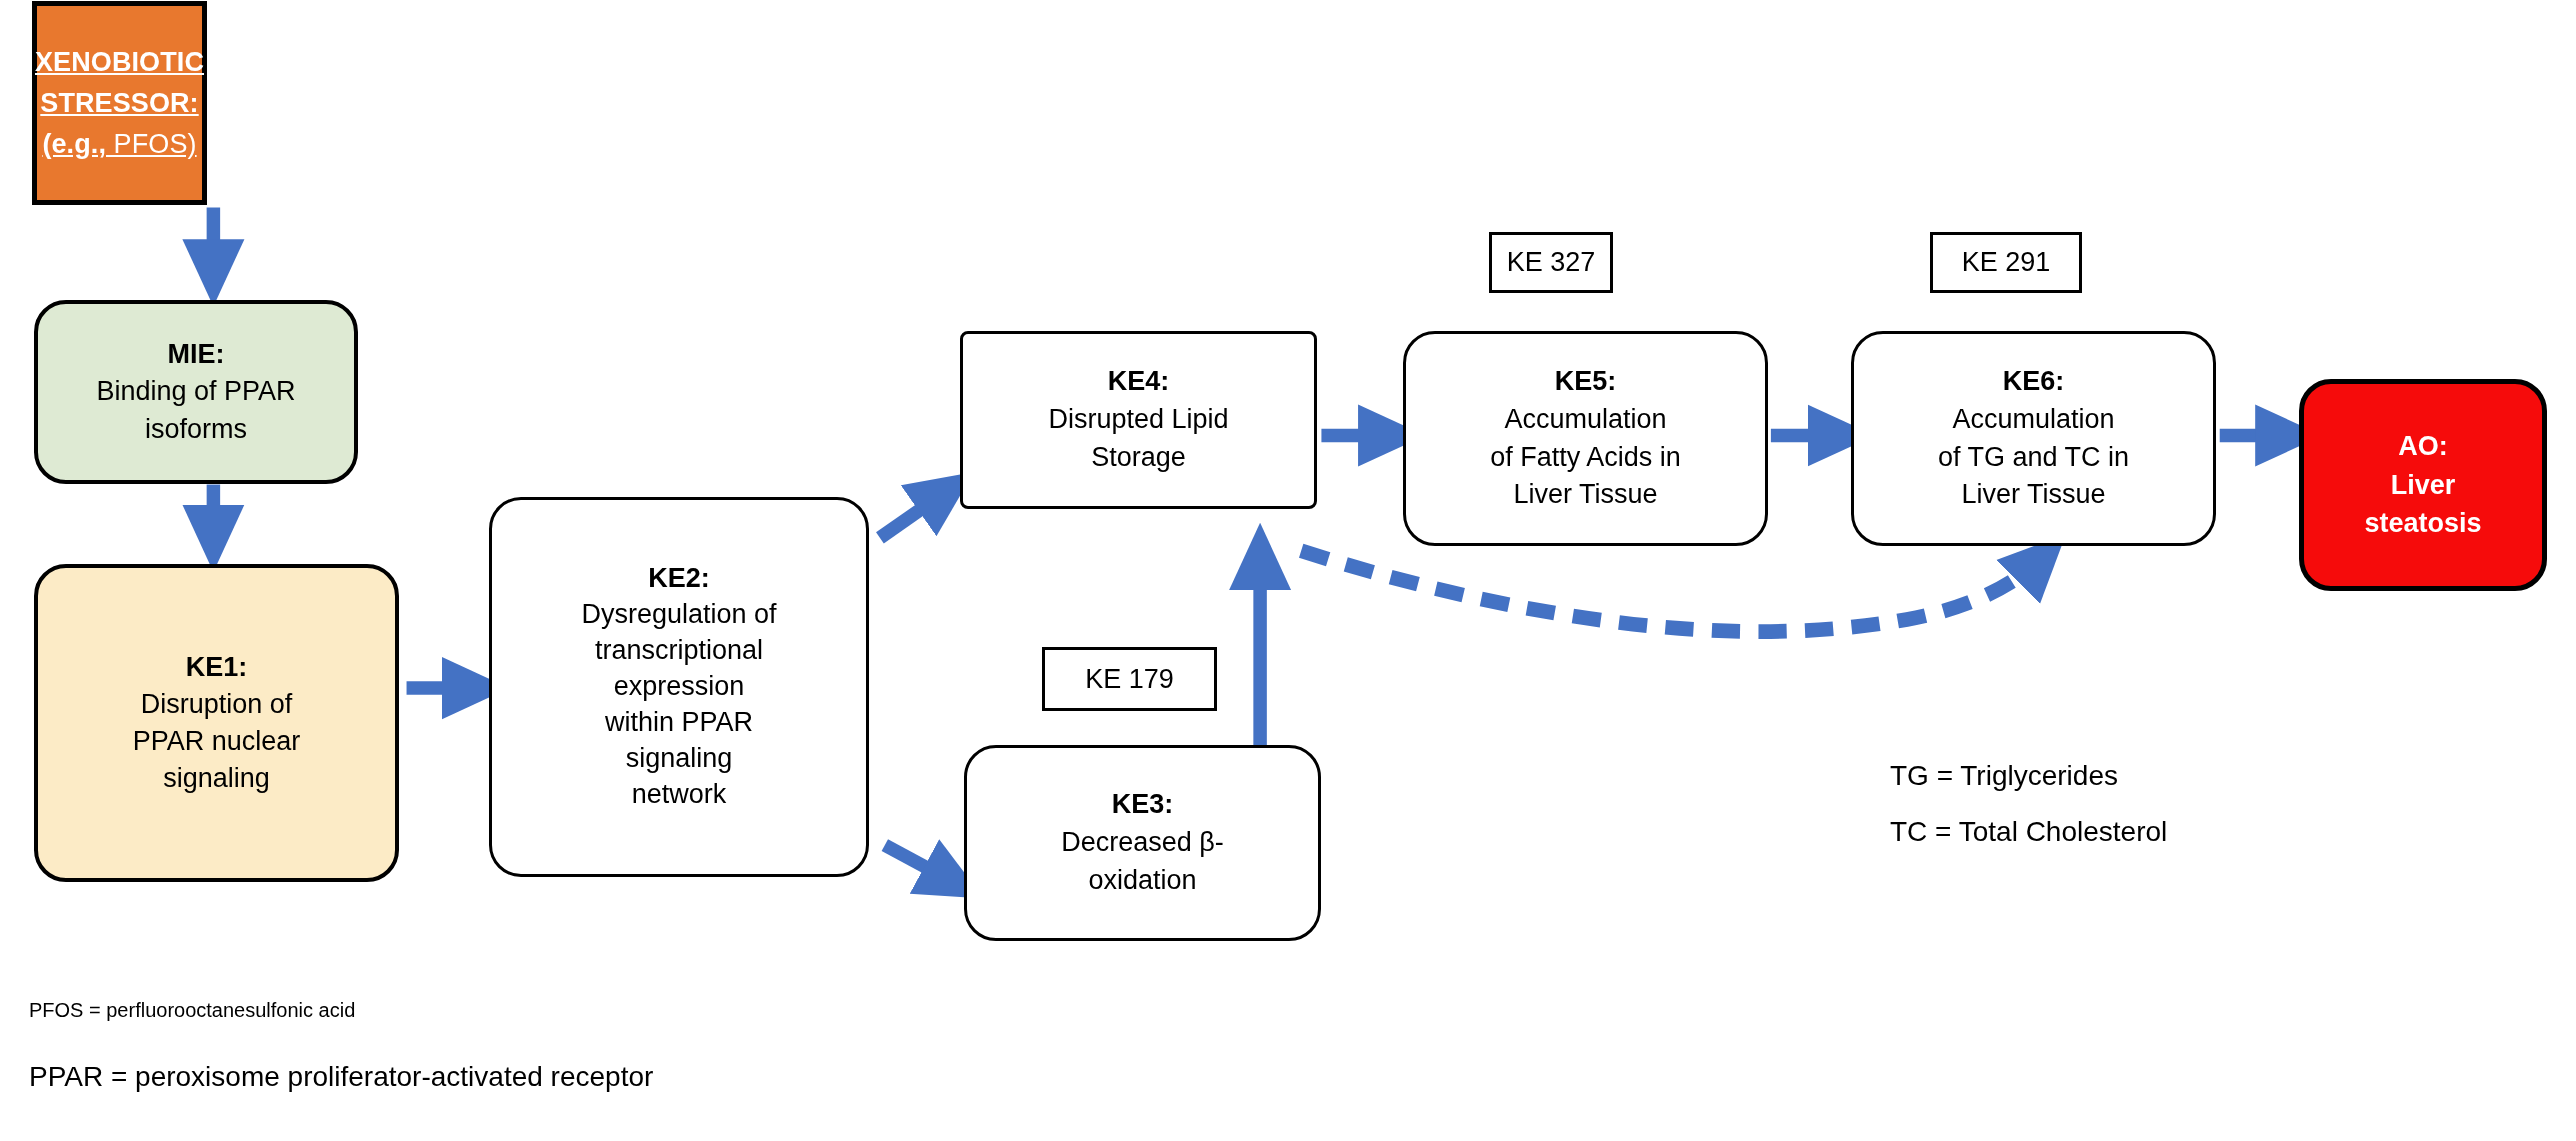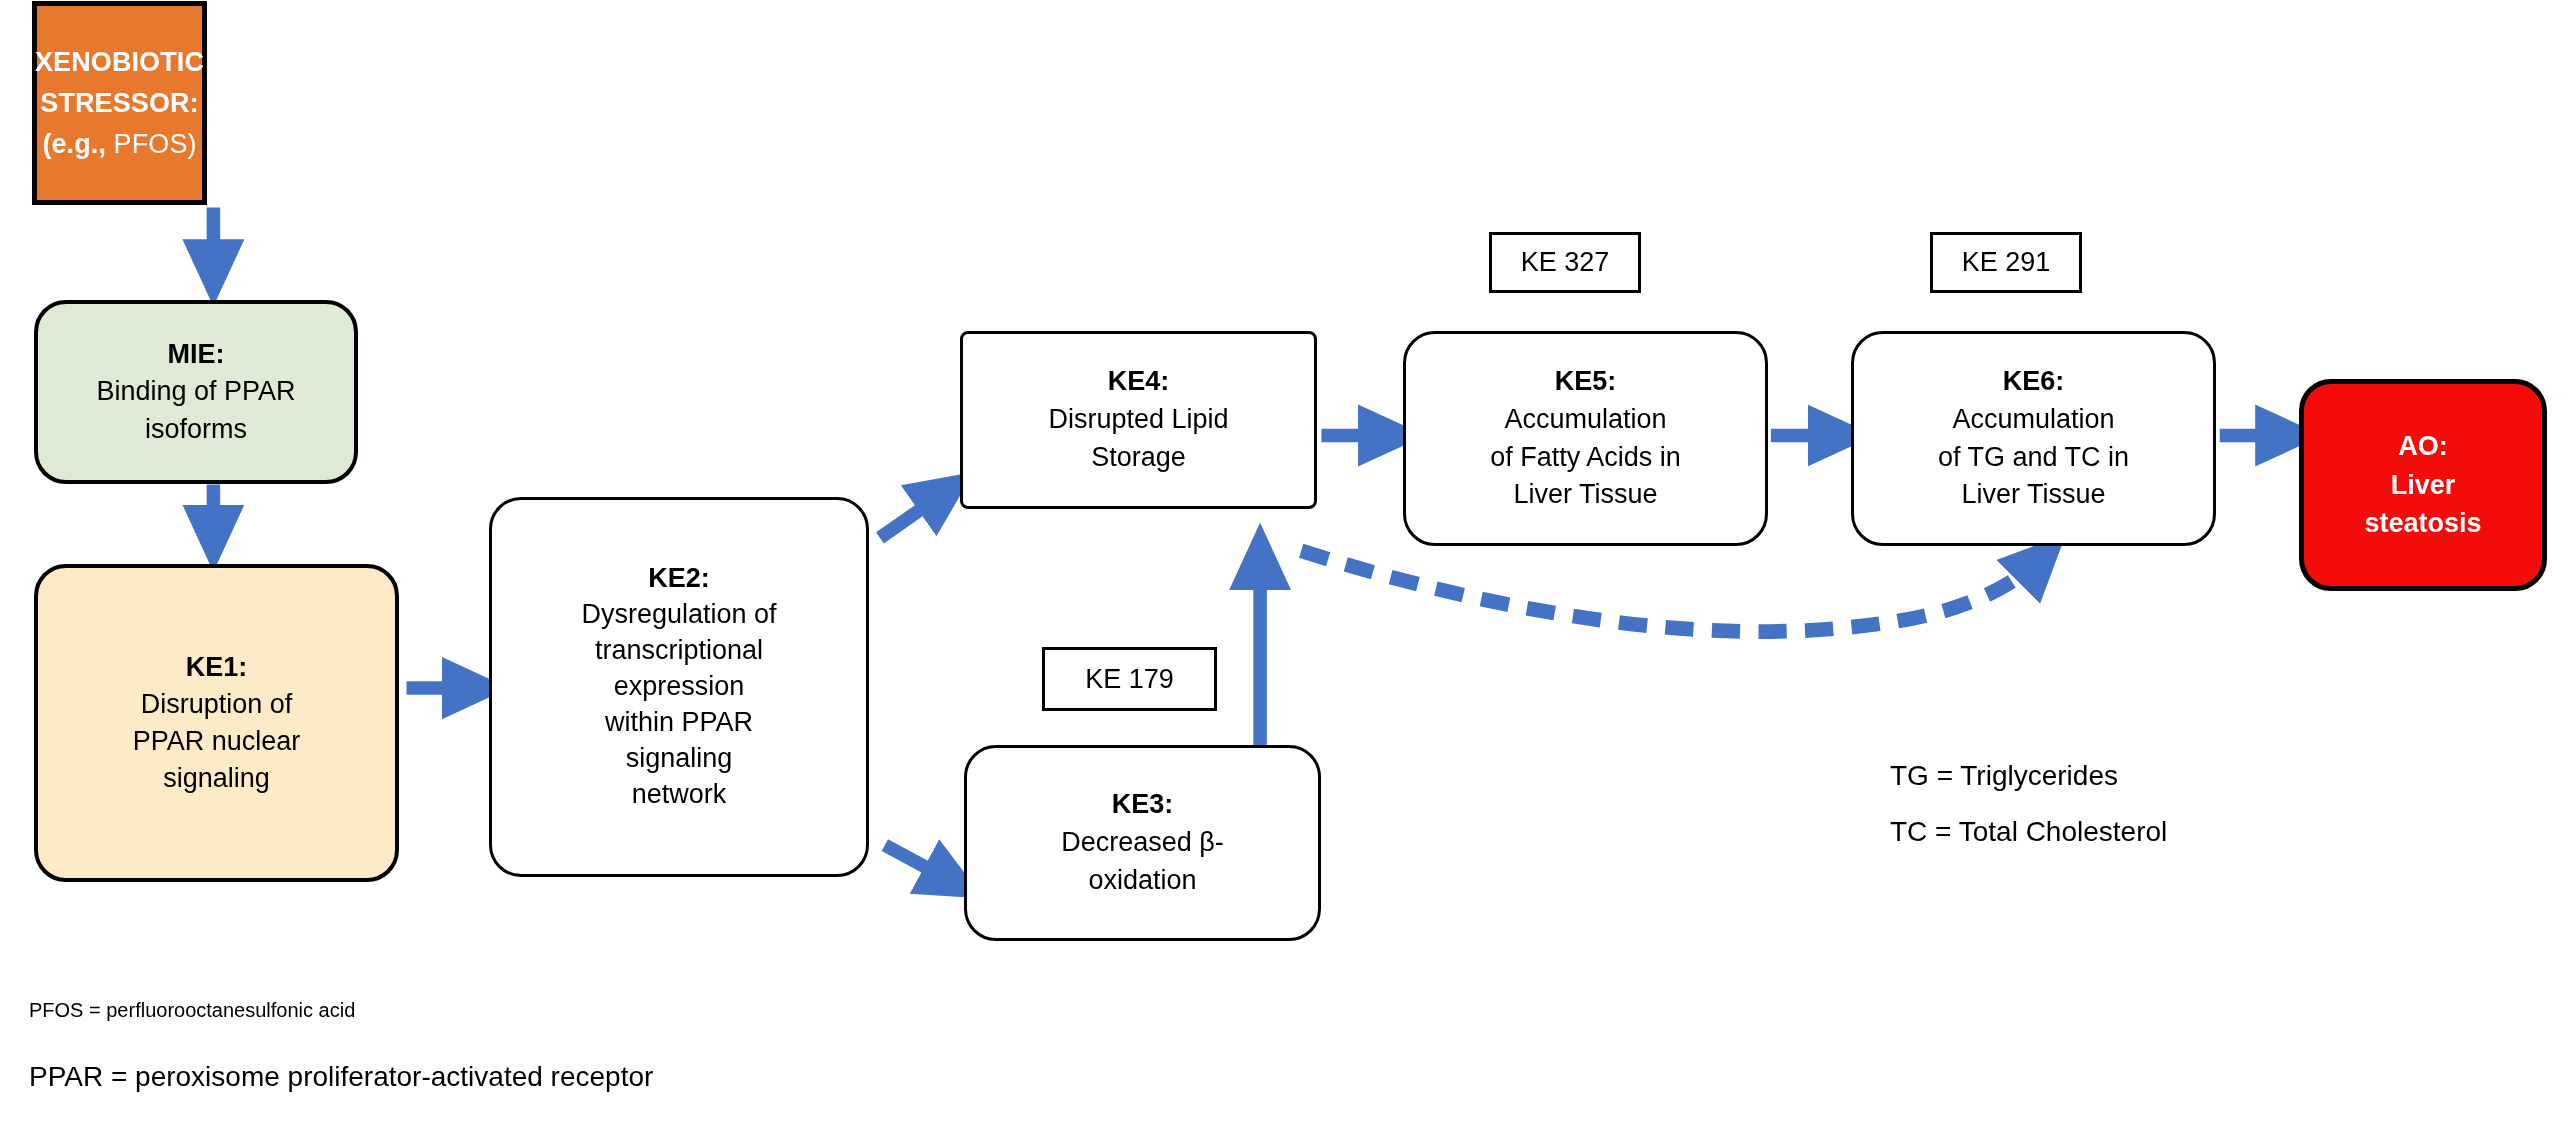--- a/index.html
+++ b/index.html
@@ -5,21 +5,21 @@
   html,body{margin:0;padding:0;background:#ffffff;}
   body{font-family:"Liberation Sans", sans-serif;}
   #canvas{position:relative;width:2576px;height:1142px;background:#ffffff;overflow:hidden;}
   .node{position:absolute;box-sizing:border-box;display:flex;flex-direction:column;
         align-items:center;justify-content:center;text-align:center;color:#000;}
   .node .ttl{font-weight:bold;}
   .rounded{border:4.3px solid #000;border-radius:32px;}
   .thinround{border:3.1px solid #000;border-radius:32px;background:#ffffff;}
   .sharp{border:3.7px solid #000;background:#ffffff;display:flex;align-items:center;
          justify-content:center;position:absolute;box-sizing:border-box;}
-  .sqr{border:5.5px solid #000;}
+  .sqr{border:5.5px solid #000;text-decoration:underline;}
   .legend{position:absolute;color:#000;white-space:nowrap;}
   svg.edges{position:absolute;left:0;top:0;width:2576px;height:1142px;pointer-events:none;}
 </style>
 </head>
 <body>
 
 <div id="canvas">
 
   <svg class="edges" viewBox="0 0 4201 1862">
     <defs>
@@ -115,21 +115,21 @@
   <div class="sharp" style="left:1042px;top:647px;width:175px;height:64px;font-size:27px;">
     <span>KE 179</span>
   </div>
 
   <div class="node thinround" style="left:964px;top:745px;width:357px;height:196px;font-size:27px;line-height:1.40;">
     <div class="ttl">KE3:</div>
     <div>Decreased β-</div>
     <div>oxidation</div>
   </div>
 
-  <div class="sharp" style="left:1489px;top:232px;width:152px;height:61px;font-size:27px;">
+  <div class="sharp" style="left:1489px;top:232px;width:124px;height:61px;font-size:27px;">
     <span>KE 327</span>
   </div>
 
   <div class="node thinround" style="left:1403px;top:331px;width:365px;height:215px;font-size:27px;line-height:1.40;">
     <div class="ttl">KE5:</div>
     <div>Accumulation</div>
     <div>of Fatty Acids in</div>
     <div>Liver Tissue</div>
   </div>
 

